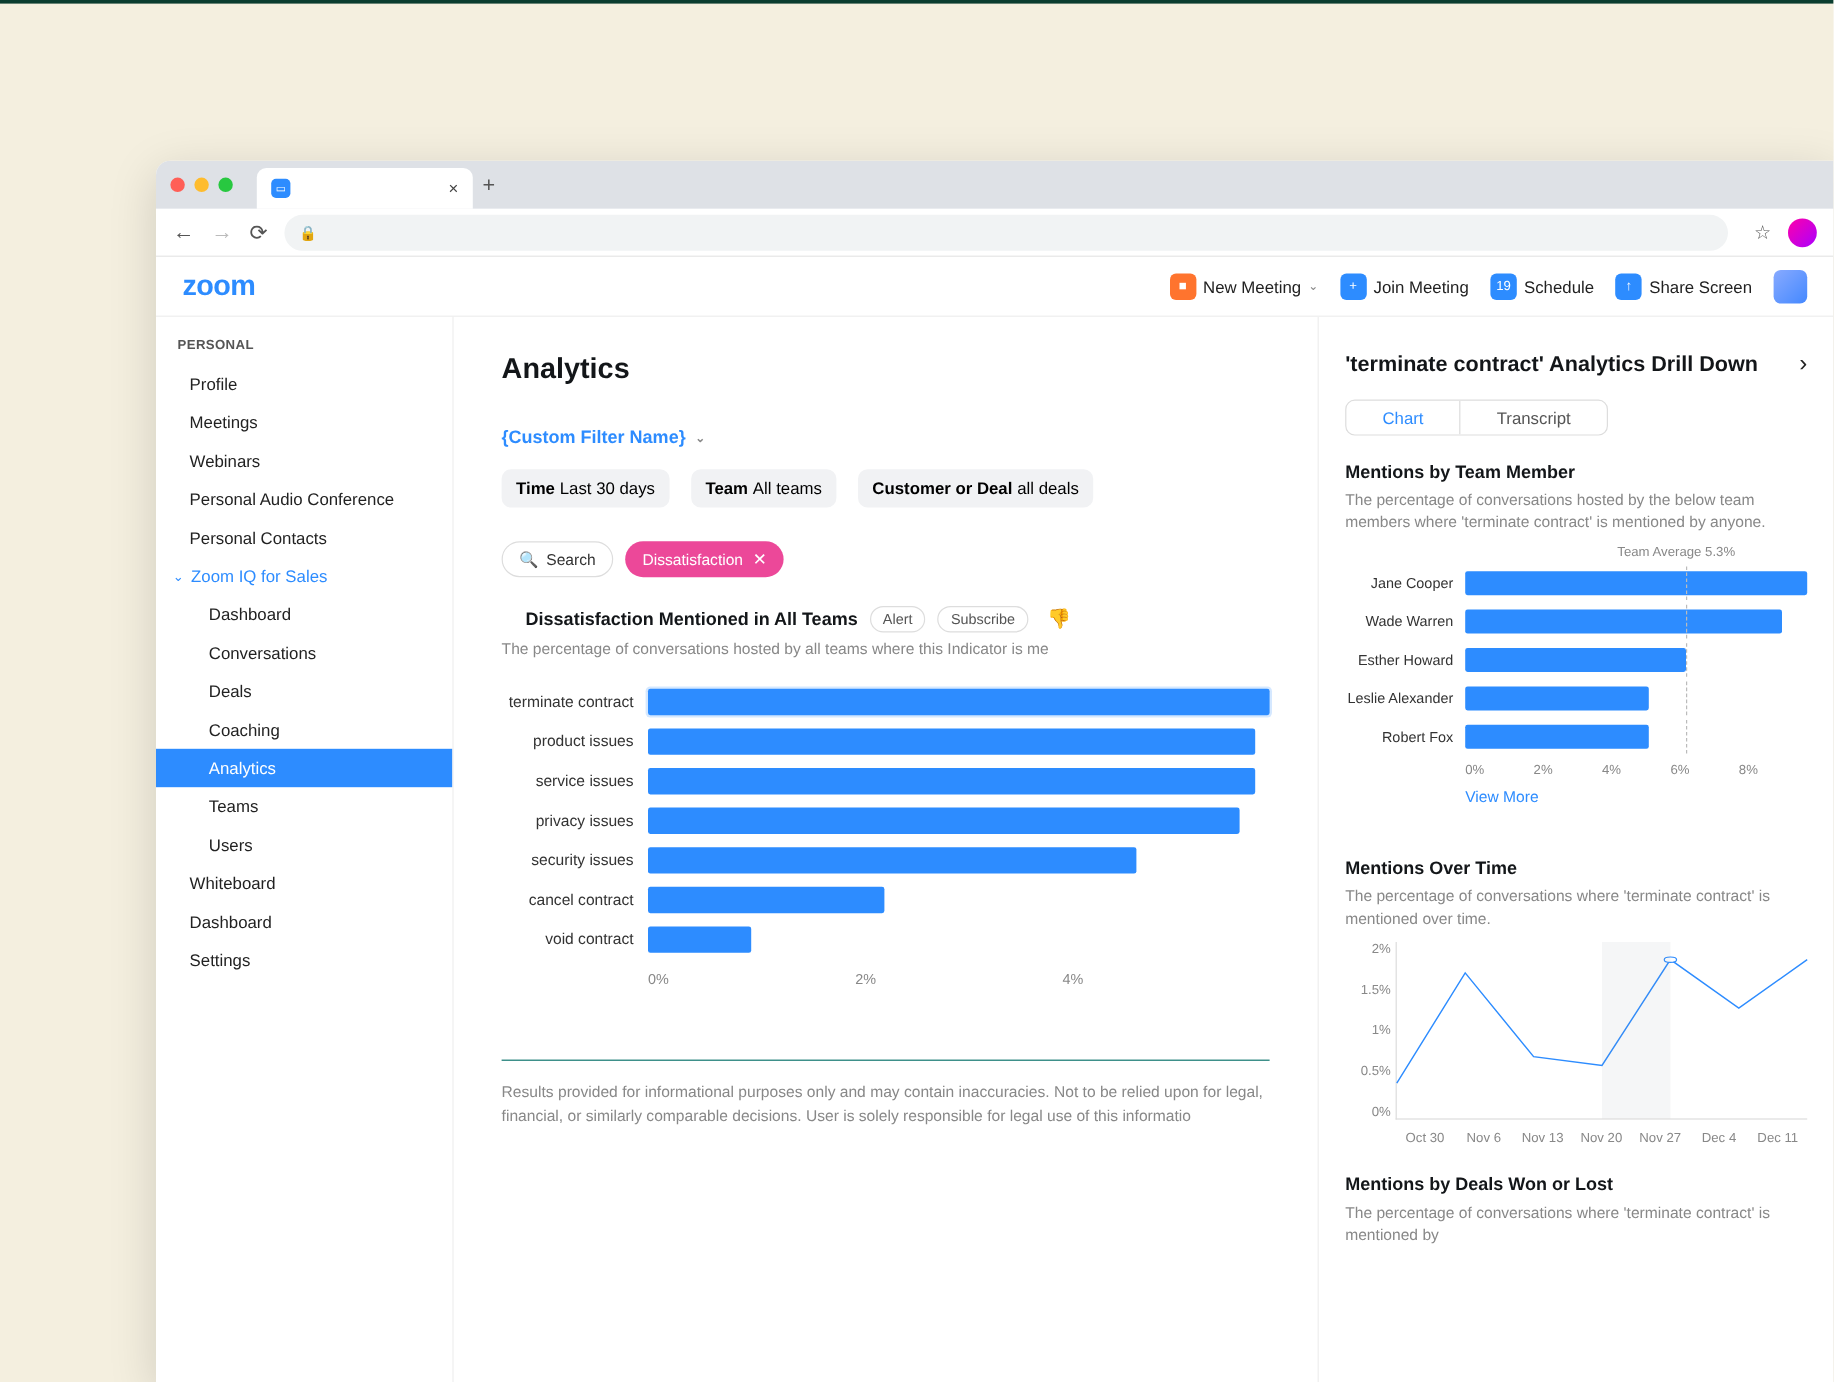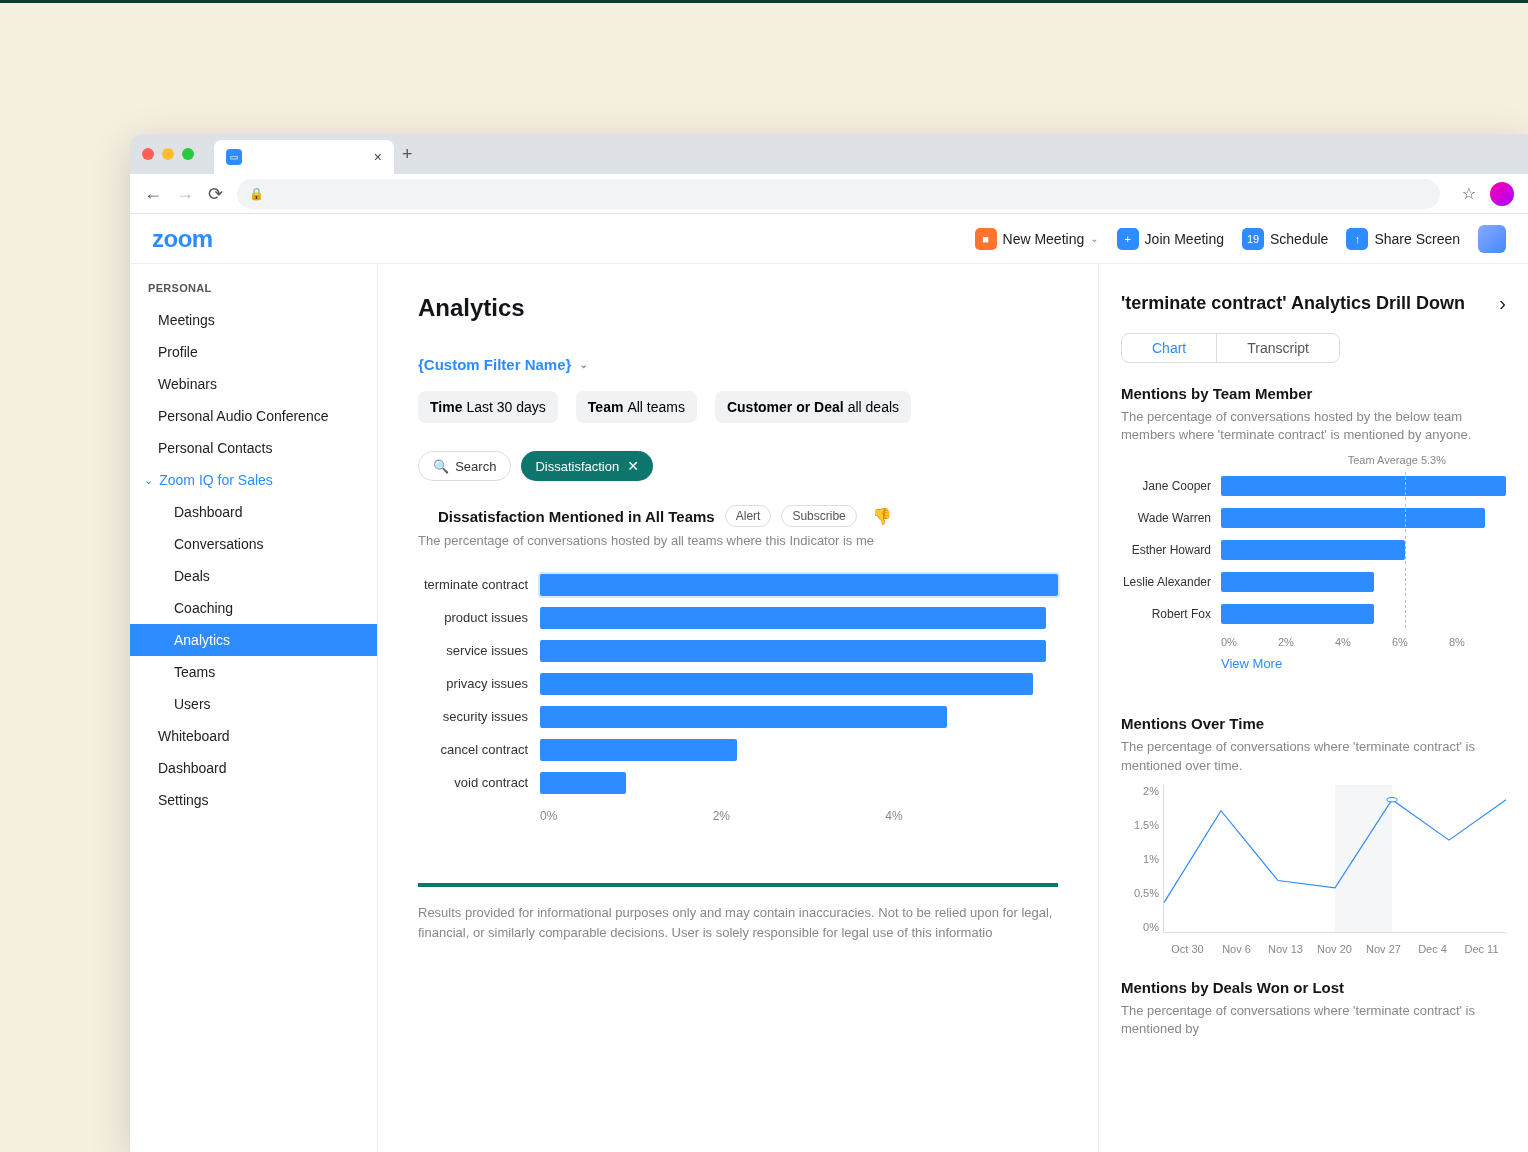--- a/index.html
+++ b/index.html
@@ -44,36 +44,36 @@
 .page-title { font-size: 24px; font-weight: 700; margin-bottom: 34px; color: #131619; }
 .filter-name { color: #2d8cff; font-weight: 700; font-size: 15px; display: flex; align-items: center; gap: 8px; margin-bottom: 18px; }
 .filter-chips { display: flex; gap: 18px; margin-bottom: 28px; }
 .chip { background: #f1f2f4; border-radius: 8px; padding: 8px 12px; font-size: 14px; display: flex; gap: 4px; white-space: nowrap; }
 .chip b { font-weight: 700; }
 .tabs { display: flex; gap: 26px; border-bottom: 1px solid #eee; margin-bottom: 18px; }
 .tab-item { font-size: 18px; font-weight: 600; color: #131619; padding-bottom: 12px; cursor: pointer; border-bottom: 3px solid transparent; }
 .tab-item.active { color: #2d8cff; border-bottom-color: #2d8cff; }
 .search-row { display: flex; gap: 10px; margin-bottom: 24px; }
 .search-btn { border: 1px solid #ddd; border-radius: 20px; padding: 6px 14px; font-size: 13px; display: flex; align-items: center; gap: 6px; color: #333; cursor: pointer; }
-.pill { background: #0f766e; color: #fff; border-radius: 20px; padding: 7px 14px; font-size: 13px; display: flex; align-items: center; gap: 8px; }
+.pill { background: #ec4899; color: #fff; border-radius: 20px; padding: 7px 14px; font-size: 13px; display: flex; align-items: center; gap: 8px; }
 .pill-x { font-size: 14px; }
 .section-head { display: flex; align-items: center; gap: 10px; margin-bottom: 6px; margin-left: 20px; }
 .section-title { font-size: 15px; font-weight: 700; color: #131619; }
 .badge { border: 1px solid #ddd; border-radius: 14px; padding: 3px 10px; font-size: 12px; color: #555; }
 .thumb-ic { color: #999; font-size: 16px; margin-left: 6px; }
 .section-desc { font-size: 13px; color: #888; margin-bottom: 20px; }
 .hbar-chart { margin-bottom: 10px; }
 .hbar-row { display: flex; align-items: center; height: 33px; gap: 12px; }
 .hbar-row.hl .bar { box-shadow: 0 0 0 2px rgba(45,140,255,0.2); }
 .hbar-label { width: 110px; text-align: right; font-size: 13px; color: #333; white-space: nowrap; }
 .hbar-track { flex: 1; position: relative; }
 .bar { height: 22px; background: #2d8cff; border-radius: 2px; }
 .hbar-axis { display: flex; margin-left: 122px; font-size: 12px; color: #888; margin-top: 6px; }
 .hbar-axis span { flex: 1; }
-.disclaimer { margin-top: 60px; border-top: 4px solid #0f766e; padding-top: 16px; font-size: 13px; color: #888; line-height: 1.5; }
+.disclaimer { margin-top: 60px; border-top: 1px solid #0f766e; padding-top: 16px; font-size: 13px; color: #888; line-height: 1.5; }
 .drilldown { width: 430px; border-left: 1px solid #eee; padding: 28px 22px 0 22px; overflow-y: auto; white-space: nowrap; }
 .drill-head { display: flex; align-items: center; margin-bottom: 18px; }
 .drill-title { font-size: 18px; font-weight: 700; color: #131619; }
 .drill-close { color: #222; font-size: 20px; margin-left: auto; }
 .segbtn { display: inline-flex; border: 1px solid #ddd; border-radius: 8px; overflow: hidden; margin-bottom: 22px; }
 .seg { padding: 6px 30px; font-size: 14px; color: #555; cursor: pointer; }
 .seg.active { color: #2d8cff; font-weight: 500; }
 .seg + .seg { border-left: 1px solid #ddd; }
 .drill-section-title { font-size: 15px; font-weight: 700; margin-bottom: 6px; color: #131619; }
 .drill-desc { font-size: 13px; color: #888; line-height: 1.4; margin-bottom: 10px; white-space: normal; }
@@ -147,22 +147,22 @@
         <span>Share Screen</span>
       </div>
       <div class="avatar-md"></div>
     </div>
   </div>
 
   <div class="app-body">
     <div class="sidebar">
       <div class="side-label">PERSONAL</div>
       <div id="side-items">
+          <div class="side-item">Profile</div>
           <div class="side-item">Meetings</div>
-          <div class="side-item">Profile</div>
           <div class="side-item">Webinars</div>
           <div class="side-item">Personal Audio Conference</div>
           <div class="side-item">Personal Contacts</div>
         </div>
       <div class="side-item expandable">
         <span class="chev2">⌄</span>
         <span>Zoom IQ for Sales</span>
       </div>
       <div id="side-sub">
           <div class="side-sub">Dashboard</div>

